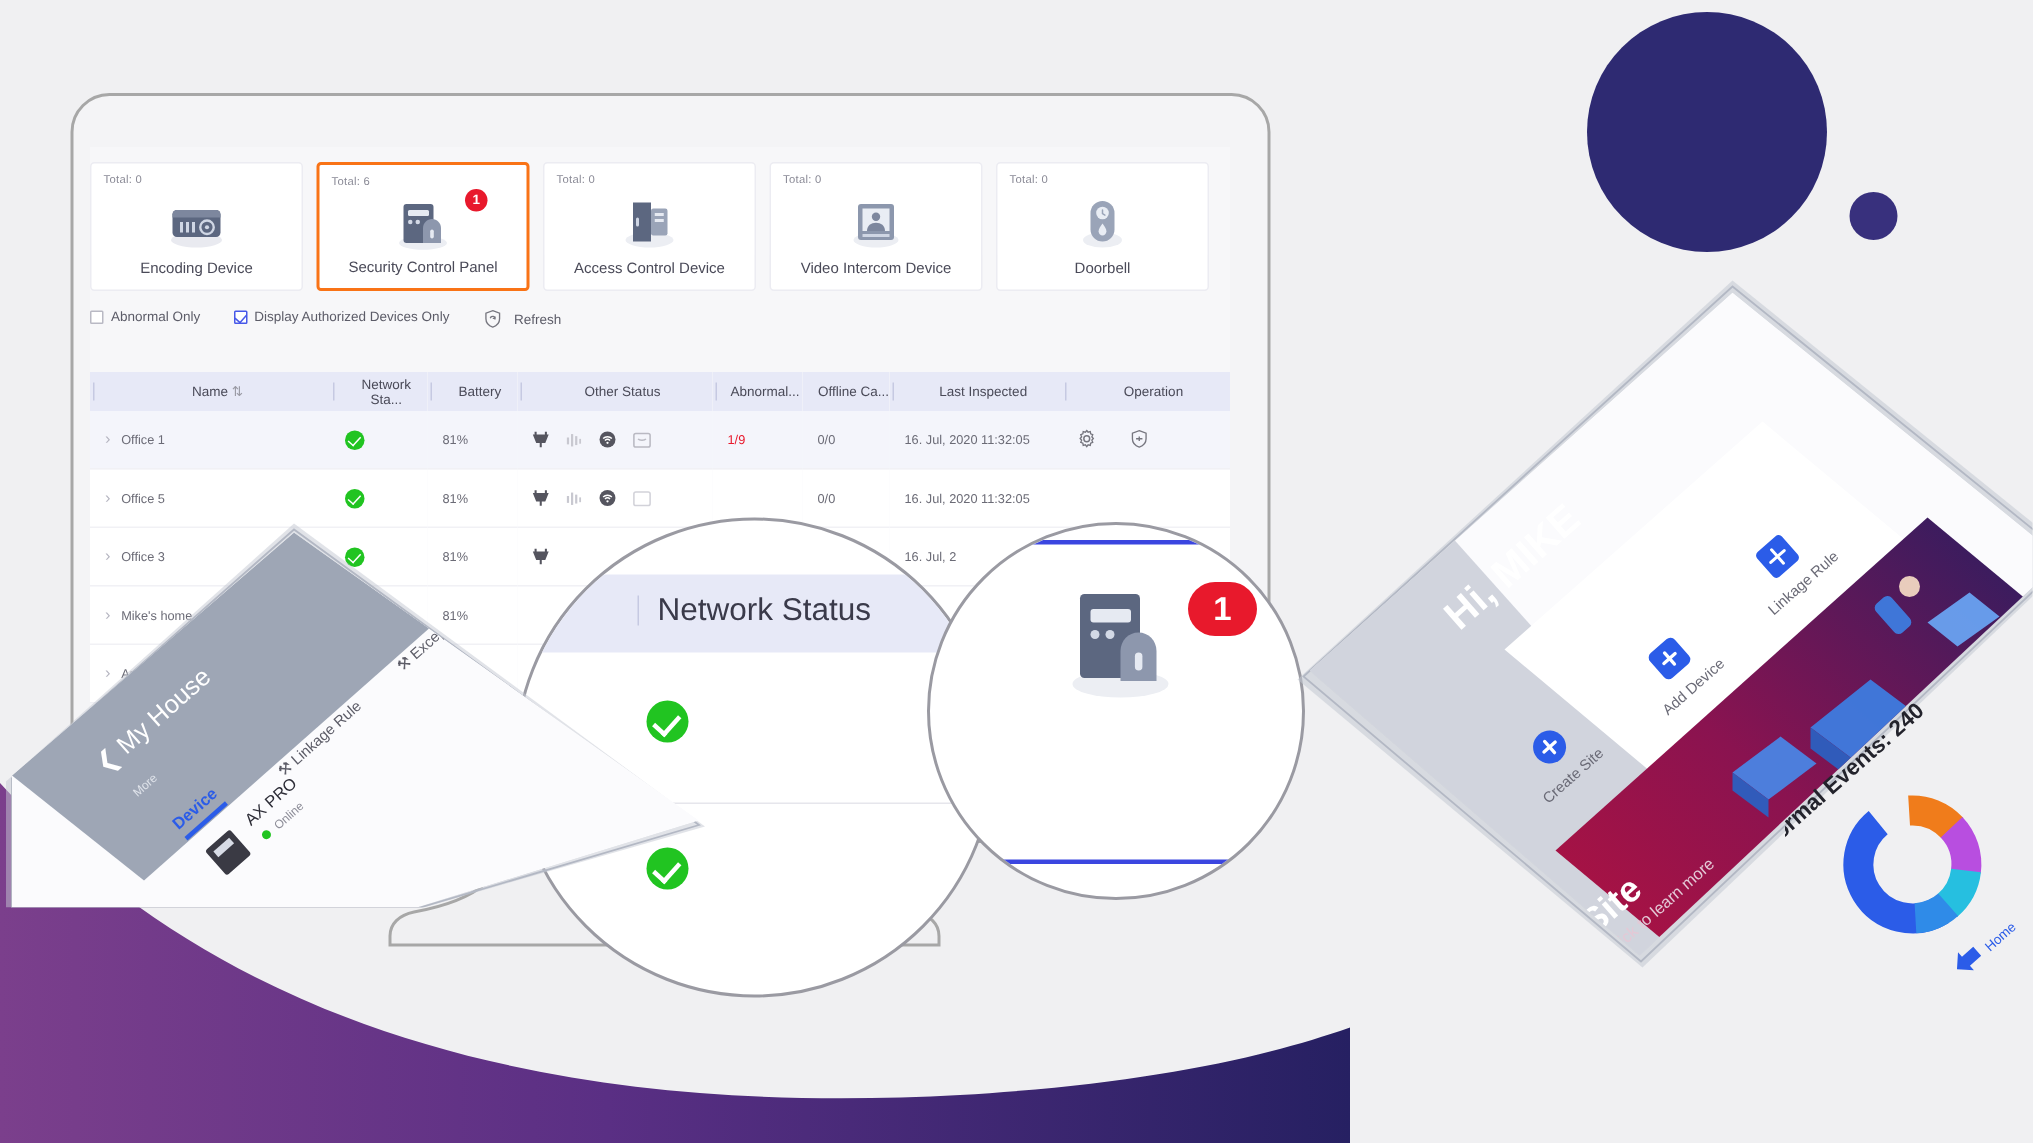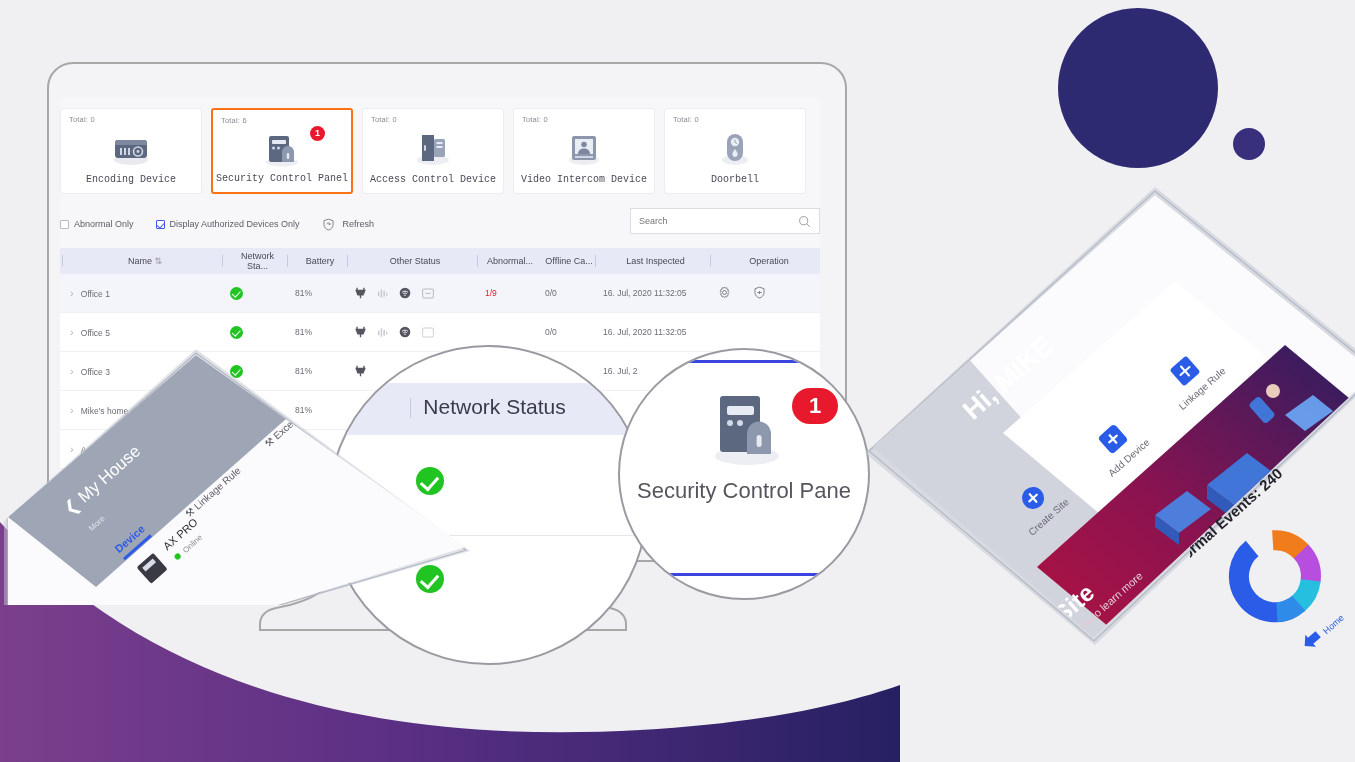--- a/index.html
+++ b/index.html
@@ -23,26 +23,26 @@
   
   .screen{position:absolute;left:60px;top:98px;width:760px;height:395px;background:#f7f7f9;overflow:hidden;}
 
   
   .cards{display:flex;gap:9px;padding:10px 0 0 0;}
   .card{width:142px;height:86px;background:#ffffff;border:1px solid #ececf2;border-radius:3px;
     position:relative;box-sizing:border-box;}
   .card.selected{border:2px solid #f97316;padding-left:36px;}
   .card .total{position:absolute;left:8px;top:6px;font-size:7.5px;color:#8a8a96;letter-spacing:.2px;}
   .card .cardicon{position:absolute;left:50%;top:20px;transform:translateX(-50%);width:42px;height:40px;}
-  .card .cardlabel{position:absolute;left:0;right:0;bottom:8px;text-align:center;font-size:10px;color:#4a4a58;font-family:Liberation Mono, monospace;}
+  .card .cardlabel{position:absolute;left:0;right:0;bottom:8px;text-align:center;font-size:10px;color:#4a4a58;}
   .badge{position:absolute;right:26px;top:16px;min-width:15px;height:15px;border-radius:8px;background:#e8192c;
     color:#fff;font-size:9px;line-height:15px;text-align:center;padding:0 3px;box-sizing:border-box;font-weight:bold;}
 
   
-  .toolbar{display:flex;align-items:center;height:36px;margin-top:12px;position:relative;}
+  .toolbar{display:flex;align-items:flex-start;height:36px;margin-top:12px;position:relative;}
   .chk{display:flex;align-items:center;gap:5px;font-size:9px;color:#5c5c68;margin-right:22px;cursor:default;}
   .box{width:9px;height:9px;border:1px solid #b9b9c4;background:#fff;border-radius:1px;box-sizing:border-box;position:relative;}
   .box.on{border-color:#4758e8;}
   .box.on:after{content:"";position:absolute;left:1px;top:0px;width:4px;height:6px;border:solid #4758e8;border-width:0 1.5px 1.5px 0;transform:rotate(42deg);}
   .refresh{display:flex;align-items:center;gap:8px;font-size:9px;color:#5c5c68;}
   .search{position:absolute;right:0;top:2px;width:190px;height:26px;border:1px solid #dcdce4;background:#fff;
     display:flex;align-items:center;box-sizing:border-box;}
   .search input{border:0;outline:0;flex:1;font-size:9px;color:#55555f;padding:0 8px;background:transparent;
     font-family:"Liberation Sans",sans-serif;}
   .search .si{margin-right:8px;}
@@ -55,21 +55,21 @@
   tbody td{height:38px;font-size:8.5px;color:#6b6b76;padding:0 0 0 10px;background:#fff;border-bottom:1px solid #f1f1f5;}
   tbody tr.hl td{background:#f4f5fb;}
   .caret{color:#b5b5c0;font-size:11px;}
   .okdot{display:inline-block;width:13px;height:13px;border-radius:50%;background:#21c421;position:relative;vertical-align:middle;}
   .okdot:after{content:"";position:absolute;left:3.5px;top:2.5px;width:3.5px;height:6.5px;border:solid #fff;border-width:0 1.6px 1.6px 0;transform:rotate(42deg);}
   .red{color:#e8192c;}
   .ostat{display:flex;align-items:center;gap:11px;color:#6e6e7a;}
 
   
   .lens{position:absolute;border:2px solid #9a9aa2;border-radius:50%;background:#fff;overflow:hidden;}
-  .lens1{left:328px;top:345px;width:316px;height:316px;}
+  .lens1{left:343px;top:345px;width:316px;height:316px;}
   .lens2{left:618px;top:348px;width:248px;height:248px;}
   .lens1 .hdrband{position:absolute;left:0;right:0;top:36px;height:52px;background:#e7e9f7;}
   .lens1 .lbl{position:absolute;left:0;right:0;top:48px;text-align:center;font-size:21px;color:#3a3a4a;}
   .lens1 .lbl .bar{display:inline-block;width:1px;height:20px;background:#c6c9e2;vertical-align:-4px;margin-right:12px;}
   .lens1 .bigok{position:absolute;left:86px;top:120px;width:28px;height:28px;border-radius:50%;background:#21c421;}
   .lens1 .bigok:after{content:"";position:absolute;left:8px;top:6px;width:8px;height:14px;border:solid #fff;border-width:0 3px 3px 0;transform:rotate(42deg);}
   .lens1 .rowline{position:absolute;left:0;right:0;top:188px;height:1px;background:#e6e6ec;}
   .lens1 .bigok2{position:absolute;left:86px;top:218px;width:28px;height:28px;border-radius:50%;background:#21c421;}
 
   .lens2 .topbar{position:absolute;left:0;right:0;top:10px;height:3px;background:#3b46e0;}
@@ -190,27 +190,20 @@
         <span class="box on"></span>
         <span>Display Authorized Devices Only</span>
       </div>
       <div class="refresh">
         <svg width="13" height="13" viewBox="0 0 16 16">
           <path d="M8,1.4 L13.6,3.4 L13.6,8 C13.6,11.4 11.2,13.8 8,14.8 C4.8,13.8 2.4,11.4 2.4,8 L2.4,3.4 Z" fill="none" stroke="#76767f" stroke-width="1.1"></path>
           <path d="M6,7.6 C6.3,6.4 7.4,5.8 8.4,6.1 C9.4,6.4 9.9,7.4 9.6,8.4" fill="none" stroke="#76767f" stroke-width="1.1"></path>
           <path d="M9.9,6.2 L9.7,8 L8,7.6" fill="none" stroke="#76767f" stroke-width="1"></path>
         </svg>
         <span>Refresh</span>
-      </div>
-      <div class="search">
-        <input value="" placeholder="Search" style="">
-        <svg class="si" width="13" height="13" viewBox="0 0 16 16">
-          <circle cx="7" cy="7" r="5" fill="none" stroke="#9a9aa4" stroke-width="1.2"></circle>
-          <line x1="10.8" y1="10.8" x2="14.5" y2="14.5" stroke="#9a9aa4" stroke-width="1.2"></line>
-        </svg>
       </div>
     </div>
 
     <table>
       <colgroup>
         <col style="width:160px">
           <col style="width:65px">
           <col style="width:60px">
           <col style="width:130px">
         <col style="width:60px">
@@ -364,21 +357,20 @@
     <svg class="bigicon" viewBox="0 0 86 80">
       <ellipse cx="43" cy="66" rx="32" ry="9" fill="#eceef3"></ellipse>
       <rect x="16" y="6" width="40" height="56" rx="3" fill="#5c6780"></rect>
       <rect x="23" y="16" width="27" height="9" rx="2" fill="#e6eaf2"></rect>
       <circle cx="26" cy="33" r="3" fill="#d3d9e6"></circle>
       <circle cx="36" cy="33" r="3" fill="#d3d9e6"></circle>
       <path d="M43,64 L43,44 C43,37 48.4,31.6 55,31.6 C61.6,31.6 67,37 67,44 L67,64 Z" fill="#8d97ad"></path>
       <rect x="52.6" y="45" width="5" height="12" rx="2.5" fill="#e6eaf2"></rect>
     </svg>
     <div class="bigbadge">1</div>
-    <div class="biglbl">Security Control Pane</div>
     <div class="botbar"></div>
   </div>
 
   <div class="tablets">
     <svg viewBox="0 0 520 480" width="520" height="480">
       <defs>
         <clipPath id="tabClip">
             <polygon points="18,262 300,10 520,188 238,452"></polygon>
           </clipPath>
         <linearGradient id="bannerG" x1="0" y1="1" x2="1" y2="0">

